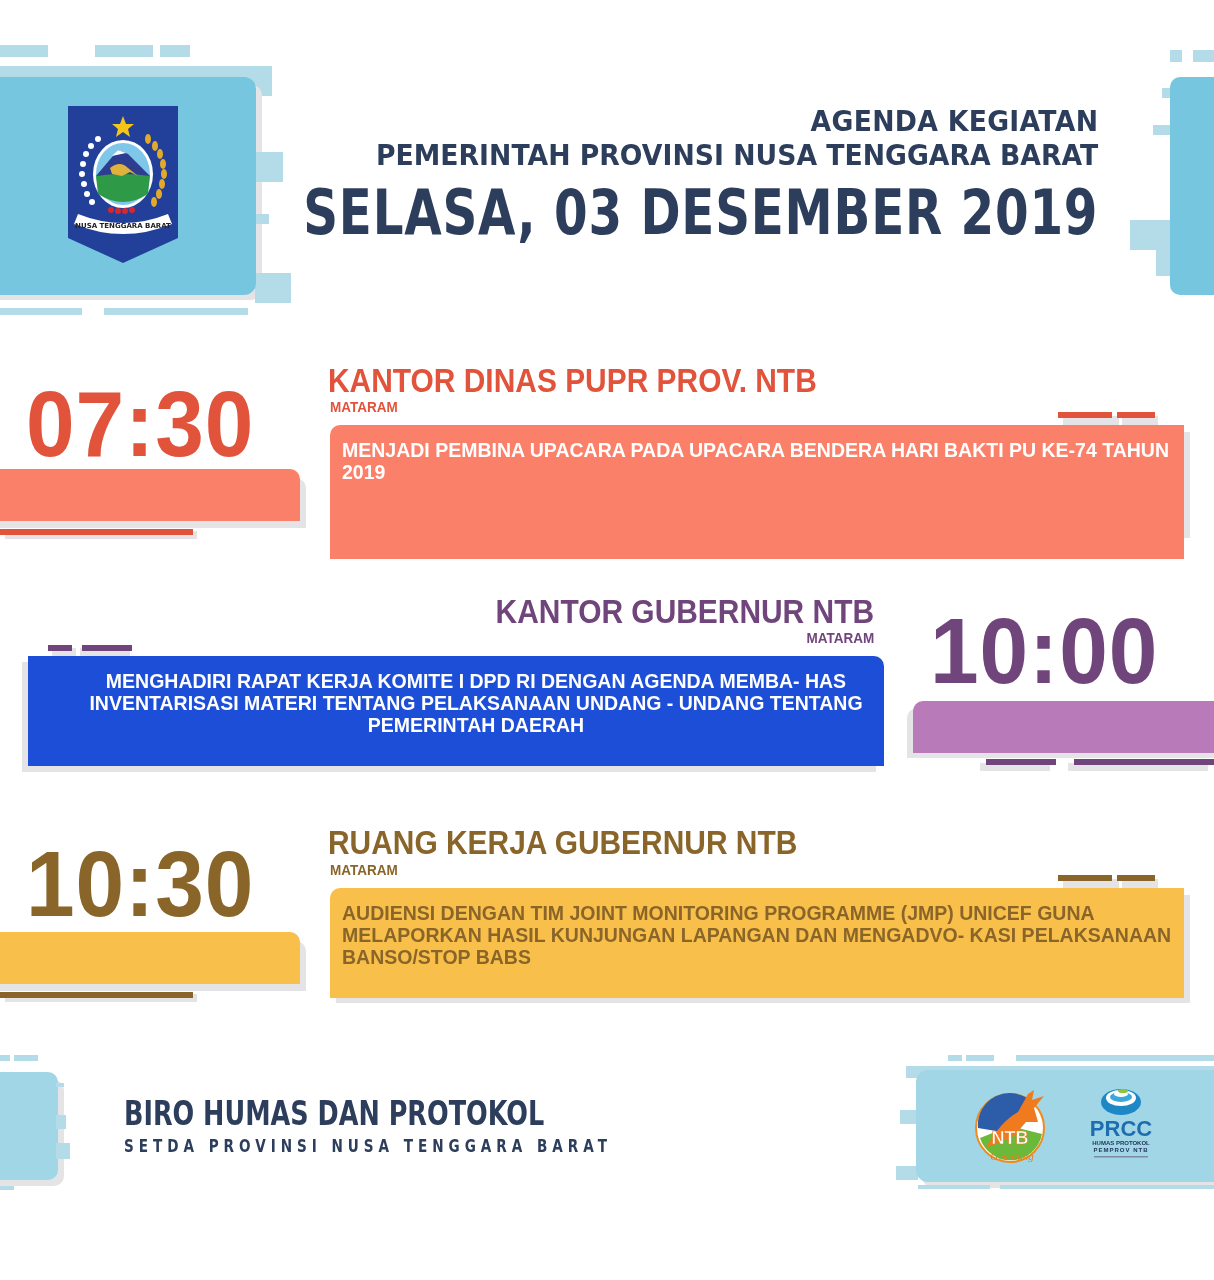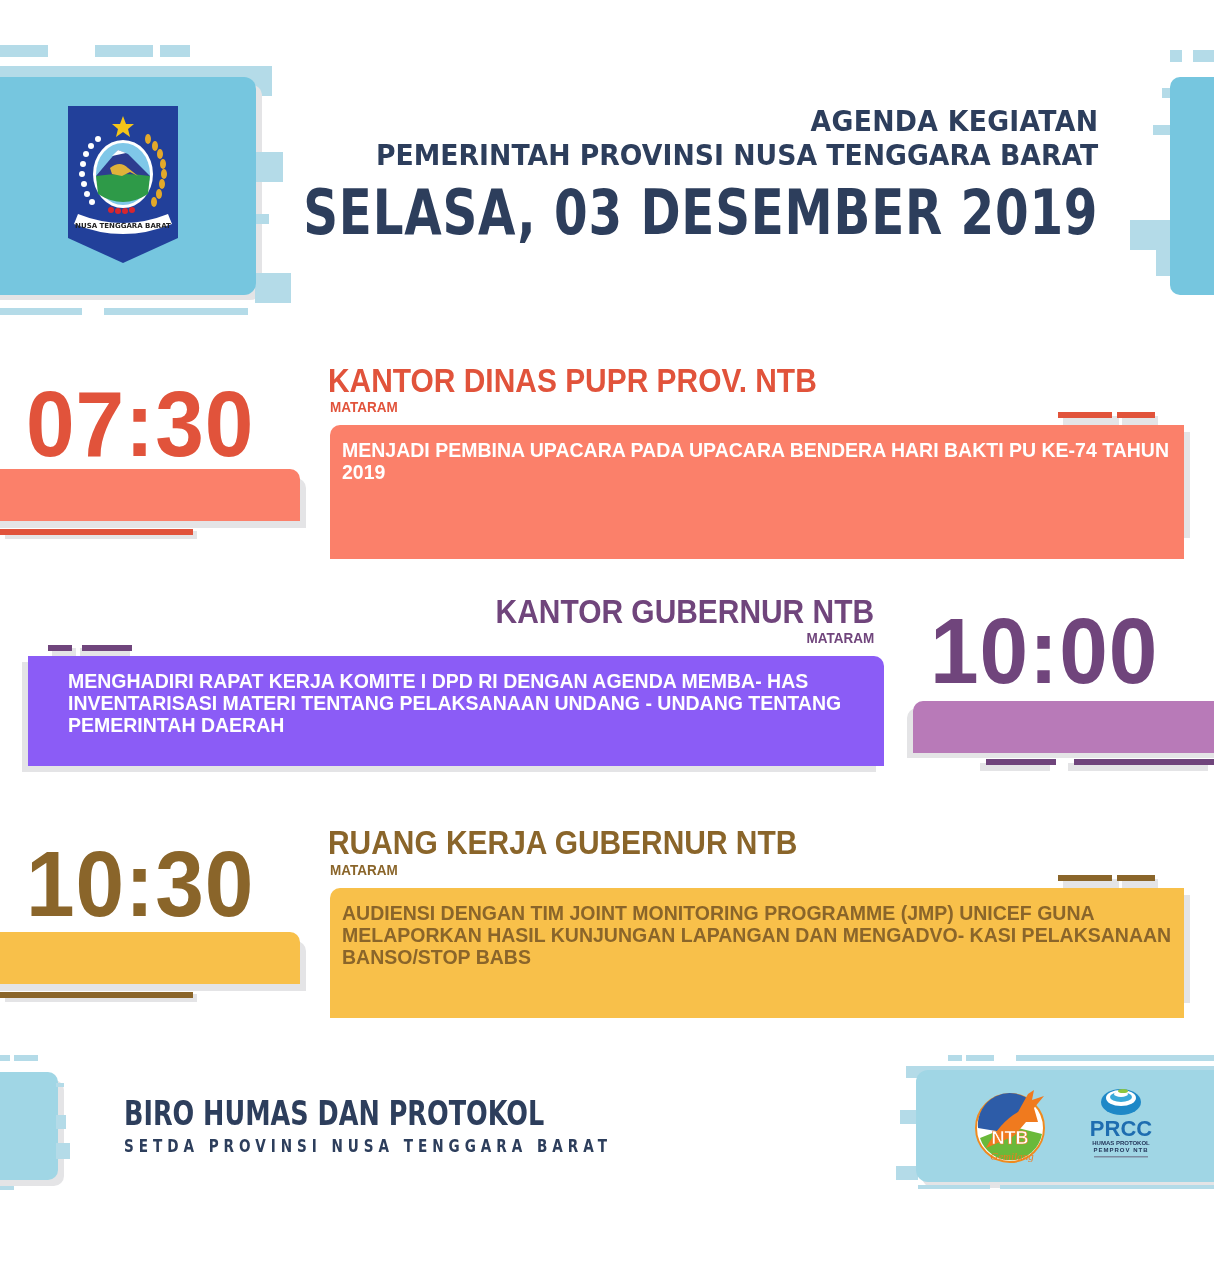--- a/index.html
+++ b/index.html
@@ -127,21 +127,21 @@
 <div>
   <div class="abs place" style="right:340px;top:593px;color:#70457c;transform-origin:right;">KANTOR GUBERNUR NTB</div>
   <div class="abs city" style="right:340px;top:630px;color:#70457c;transform-origin:right;">MATARAM</div>
 
   <div class="shadow" style="left:52px;top:648px;width:24px;height:10px;"></div>
   <div class="line" style="left:48px;top:645px;width:24px;background:#70457c;"></div>
   <div class="shadow" style="left:80px;top:648px;width:50px;height:10px;"></div>
   <div class="line" style="left:82px;top:645px;width:50px;background:#70457c;"></div>
 
   <div class="shadow" style="left:22px;top:662px;width:854px;height:110px;border-radius:0 10px 0 0;"></div>
-  <div class="abs box" style="left:28px;top:656px;width:856px;height:110px;background:#8b5cf6;color:#ffffff;border-radius:0 10px 0 0;text-align:left;padding-right:0;padding-left:40px;">MENGHADIRI RAPAT KERJA KOMITE I DPD RI DENGAN AGENDA MEMBA- HAS INVENTARISASI MATERI TENTANG PELAKSANAAN UNDANG - UNDANG TENTANG PEMERINTAH DAERAH</div>
+  <div class="abs box" style="left:28px;top:656px;width:856px;height:110px;background:#1d4ed8;color:#ffffff;border-radius:0 10px 0 0;text-align:center;padding-right:0;padding-left:40px;">MENGHADIRI RAPAT KERJA KOMITE I DPD RI DENGAN AGENDA MEMBA- HAS INVENTARISASI MATERI TENTANG PELAKSANAAN UNDANG - UNDANG TENTANG PEMERINTAH DAERAH</div>
 
   <div class="abs time" style="left:930px;top:605px;color:#70457c;transform-origin:left;">10:00</div>
   <div class="shadow" style="left:907px;top:708px;width:307px;height:50px;border-radius:10px 0 0 0;"></div>
   <div class="abs" style="left:913px;top:701px;width:301px;height:52px;background:#b87ab8;border-radius:10px 0 0 0;"></div>
   <div class="shadow" style="left:980px;top:763px;width:70px;height:8px;"></div>
   <div class="line" style="left:986px;top:759px;width:70px;background:#70457c;"></div>
   <div class="shadow" style="left:1068px;top:763px;width:140px;height:8px;"></div>
   <div class="line" style="left:1074px;top:759px;width:140px;background:#70457c;"></div>
 </div>
 
@@ -156,21 +156,21 @@
 
   <div class="abs place" style="left:328px;top:824px;color:#8a652a;transform-origin:left;">RUANG KERJA GUBERNUR NTB</div>
   <div class="abs city" style="left:330px;top:862px;color:#8a652a;transform-origin:left;">MATARAM</div>
 
   <div class="shadow" style="left:1063px;top:879px;width:56px;height:10px;"></div>
   <div class="line" style="left:1058px;top:875px;width:54px;background:#8a652a;"></div>
   <div class="shadow" style="left:1122px;top:879px;width:36px;height:10px;"></div>
   <div class="line" style="left:1117px;top:875px;width:38px;background:#8a652a;"></div>
 
   <div class="shadow" style="left:336px;top:895px;width:854px;height:108px;border-radius:10px 0 0 0;"></div>
-  <div class="abs box" style="left:330px;top:888px;width:854px;height:130px;background:#f8c04a;color:#8a652a;">AUDIENSI DENGAN TIM JOINT MONITORING PROGRAMME (JMP) UNICEF GUNA MELAPORKAN HASIL KUNJUNGAN LAPANGAN DAN MENGADVO- KASI PELAKSANAAN BANSO/STOP BABS</div>
+  <div class="abs box" style="left:330px;top:888px;width:854px;height:110px;background:#f8c04a;color:#8a652a;">AUDIENSI DENGAN TIM JOINT MONITORING PROGRAMME (JMP) UNICEF GUNA MELAPORKAN HASIL KUNJUNGAN LAPANGAN DAN MENGADVO- KASI PELAKSANAAN BANSO/STOP BABS</div>
 </div>
 
 <div class="deco" style="left:0;top:1055px;width:10px;height:6px;"></div>
 <div class="deco" style="left:14px;top:1055px;width:24px;height:6px;"></div>
 <div class="shadow" style="left:0;top:1080px;width:64px;height:106px;border-radius:0 10px 10px 0;"></div>
 <div class="abs foot-left-panel"></div>
 <div class="deco" style="left:56px;top:1083px;width:8px;height:4px;"></div>
 <div class="deco" style="left:56px;top:1115px;width:10px;height:14px;"></div>
 <div class="deco" style="left:56px;top:1143px;width:14px;height:16px;"></div>
 <div class="deco" style="left:0;top:1186px;width:14px;height:4px;"></div>

